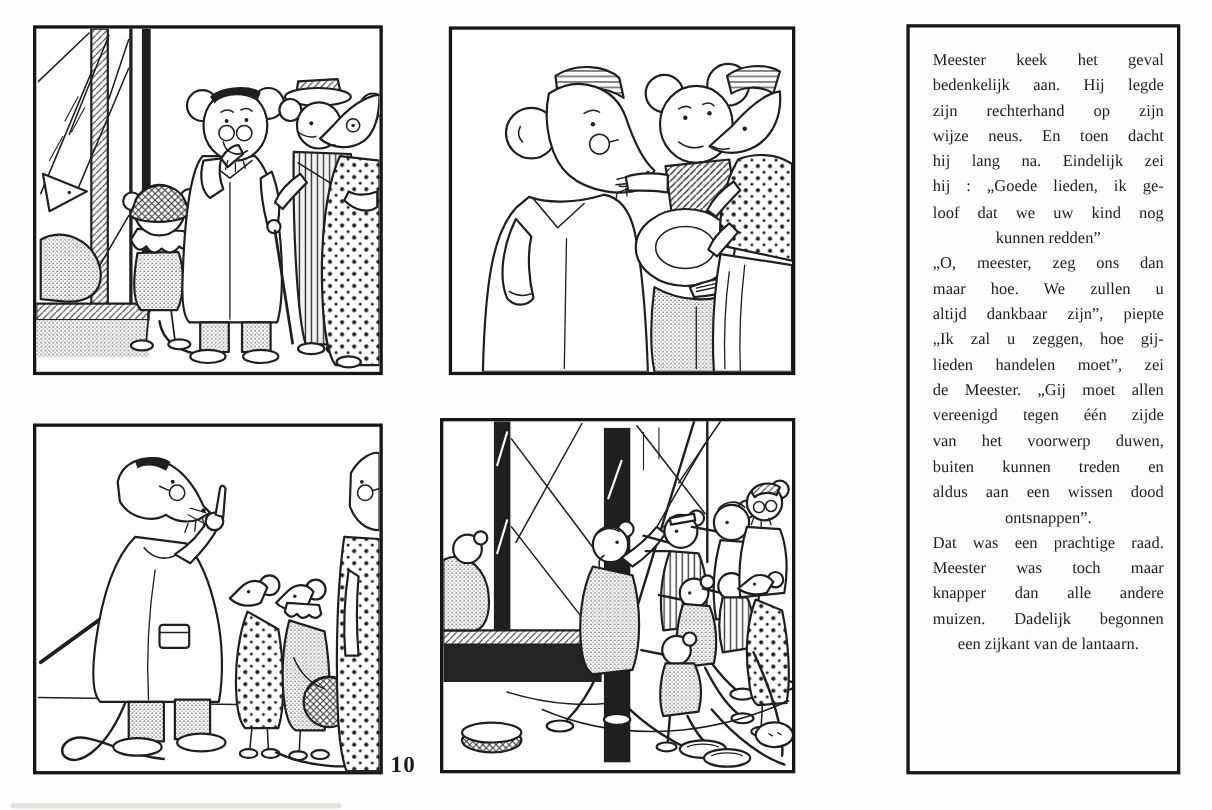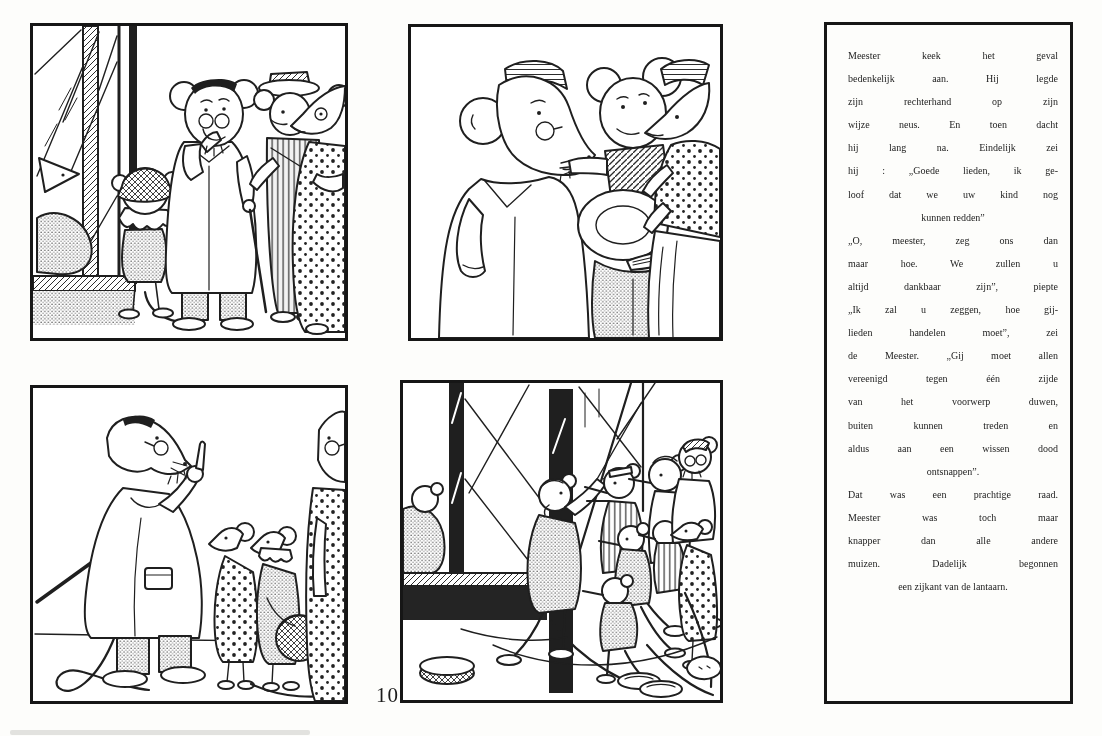--- a/index.html
+++ b/index.html
@@ -15,30 +15,30 @@
     margin:0;position:absolute;background:#fff;
     border:3px solid #161616;box-sizing:border-box;
   }
   figure.panel svg{display:block;width:100%;height:100%;}
   .p1{left:30px;top:23px;width:318px;height:318px;}
   .p2{left:408px;top:24px;width:315px;height:317px;}
   .p3{left:30px;top:385px;width:318px;height:319px;}
   .p4{left:400px;top:380px;width:323px;height:323px;}
   .pagenum{
     position:absolute;left:355px;top:683px;width:44px;
-    text-align:right;font-size:21px;font-weight:normal;color:#1b1b1b;
+    text-align:left;font-size:21px;font-weight:bold;color:#1b1b1b;
     letter-spacing:1px;
   }
   .textbox{
     position:absolute;left:824px;top:22px;width:249px;height:682px;
     border:3px solid #161616;box-sizing:border-box;background:#fdfdfb;
   }
   .texts{
     position:absolute;left:21px;top:19px;right:12px;
-    font-size:10px;line-height:23.1px;color:#1d1d1d;
+    font-size:15px;line-height:23.1px;color:#1d1d1d;
   }
   .tline{text-align:center;white-space:normal;}
   .tline.just{text-align:justify;text-align-last:justify;}
   .scan-smudge{
     position:absolute;left:10px;top:730px;width:300px;height:5px;
     background:#e2e2df;border-radius:2px;
   }
   
   .f{fill:#ffffff;}
 </style>

